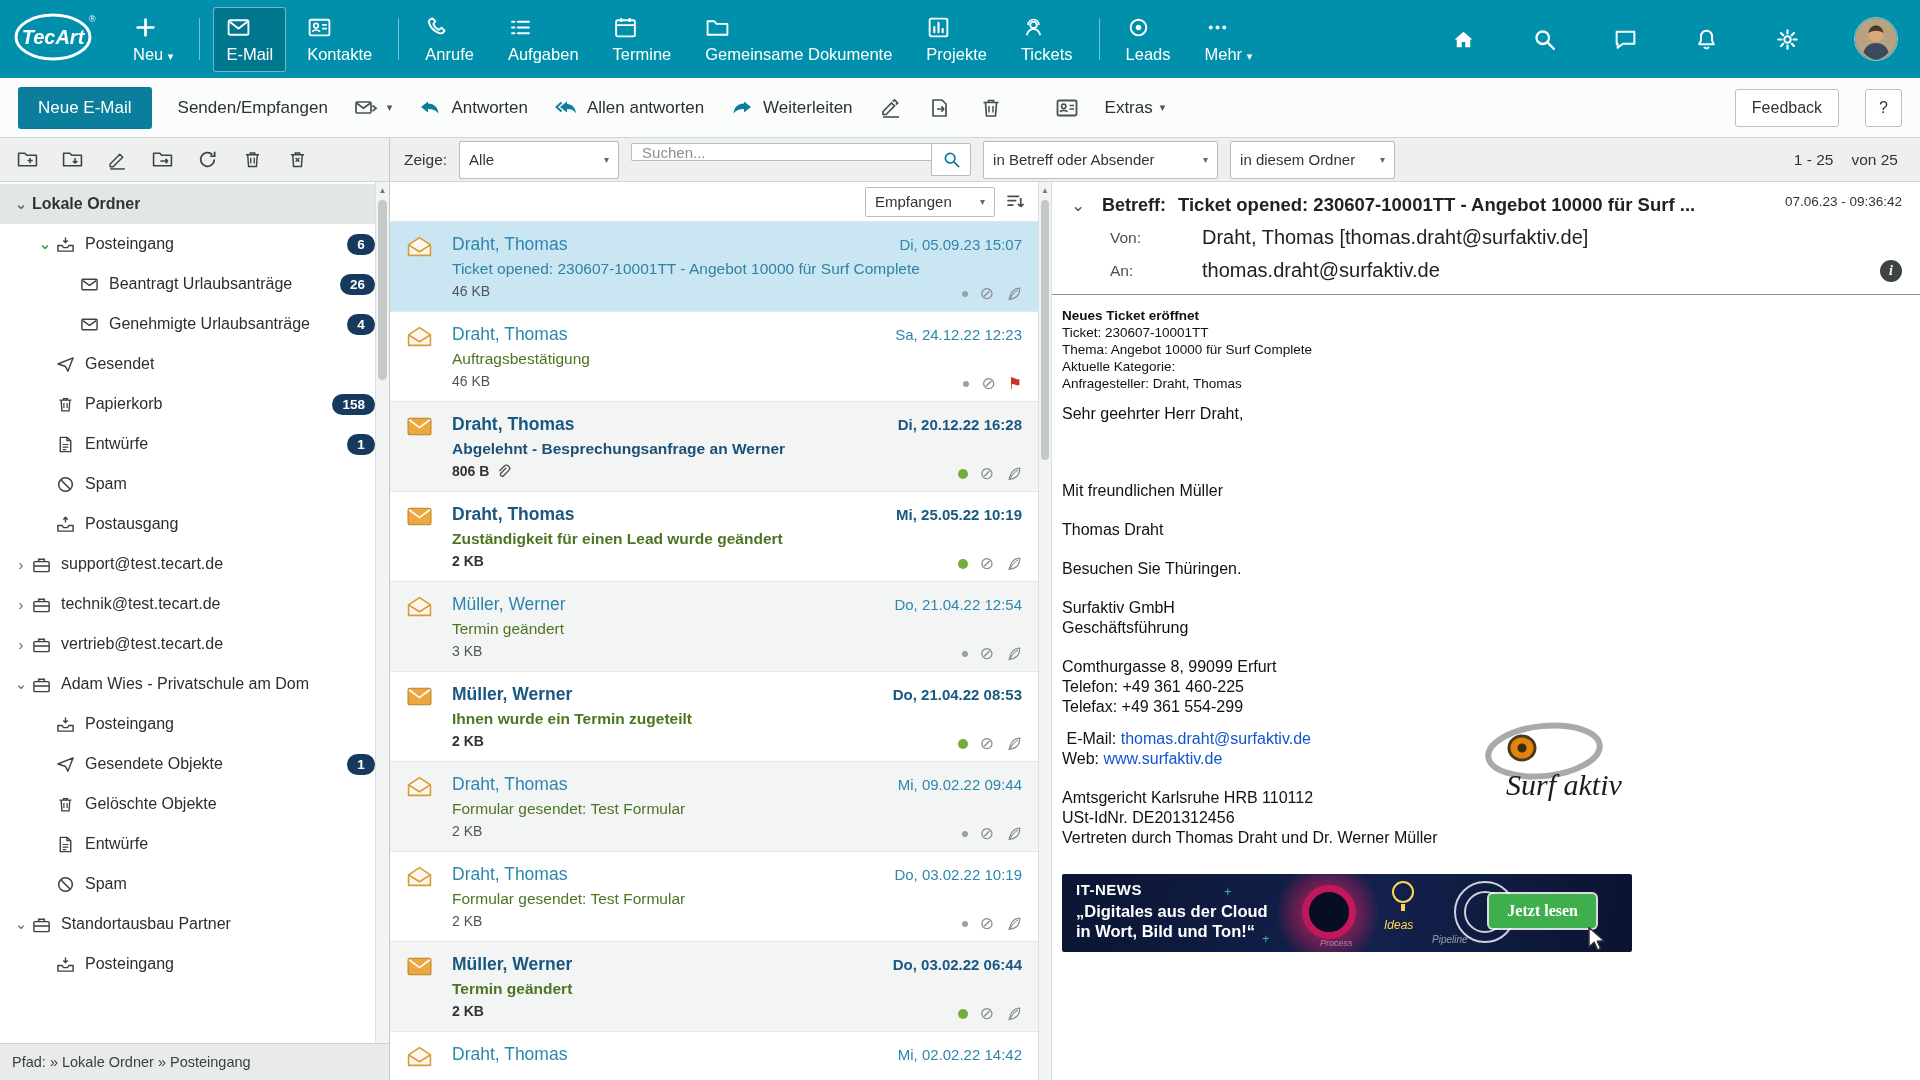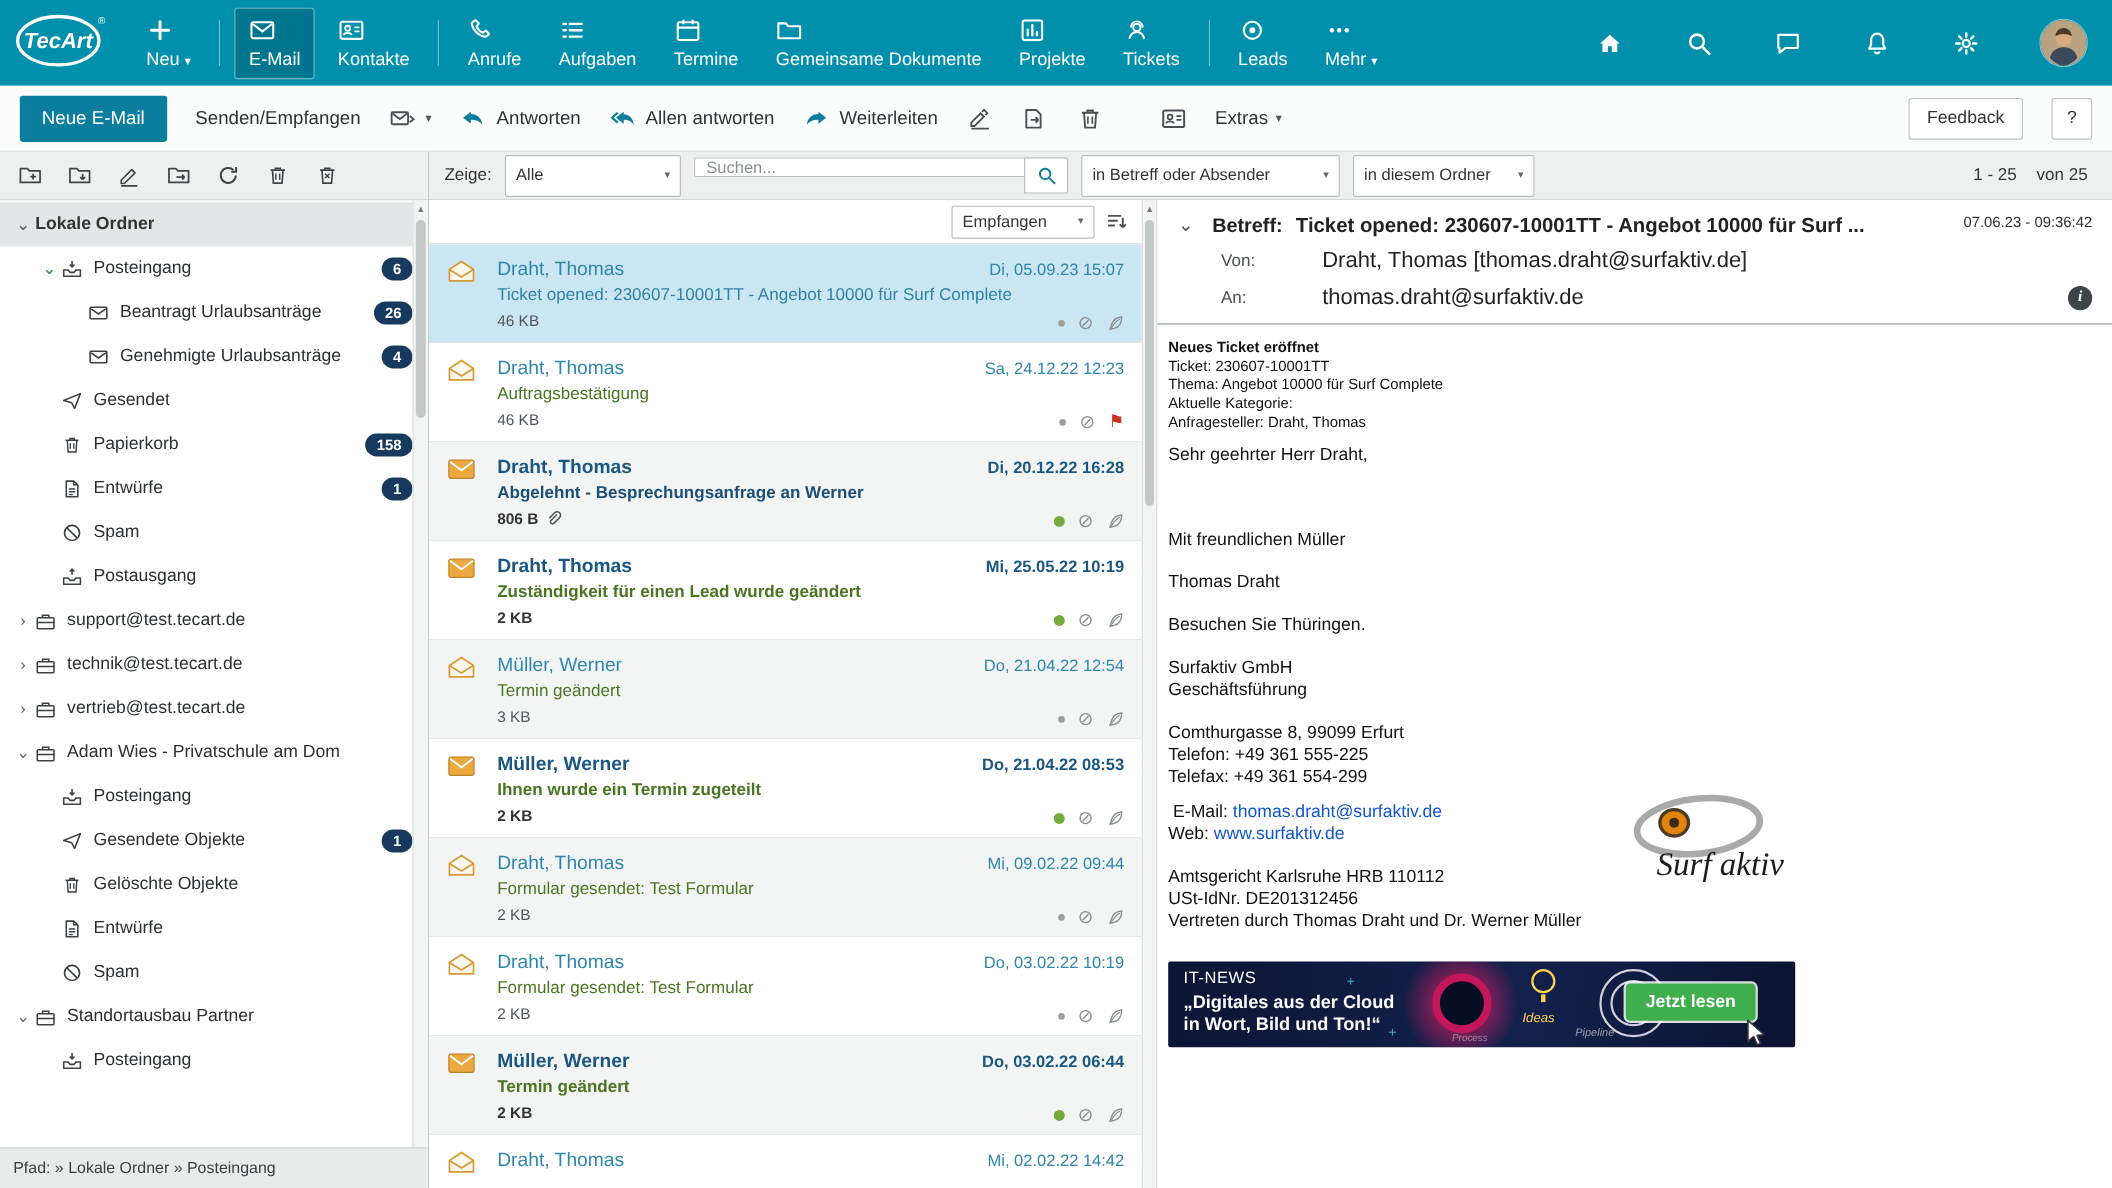--- a/index.html
+++ b/index.html
@@ -122,37 +122,37 @@
 .b-small,.b-small-bold{font-size:13.5px;line-height:17px;white-space:pre-wrap;color:#111}
 .b-small-bold{font-weight:700}
 .b-normal{font-size:16px;line-height:20px;white-space:pre-wrap;color:#111}
 .b-blank{height:19px}
 .b-blank-sm{height:12px}
 .blink{color:#1155cc;text-decoration:none;cursor:pointer}
 .surflogo{position:absolute;left:420px;top:420px;width:150px;height:92px}
 
 
 .banner{position:relative;width:570px;height:78px;margin-top:26px;background:linear-gradient(100deg,#0b1533 0%,#13214d 55%,#0a1430 100%);border-radius:2px;overflow:hidden;color:#fff;cursor:pointer}
-.bn-kicker{position:absolute;left:14px;top:7px;font-size:15px;font-weight:400;letter-spacing:.5px}
+.bn-kicker{position:absolute;left:14px;top:7px;font-size:15px;font-weight:700;letter-spacing:.5px}
 .bn-line1{position:absolute;left:14px;top:27px;font-size:16.5px;font-weight:700;line-height:20px}
 .bn-line2{position:absolute;left:14px;top:47px;font-size:16.5px;font-weight:700;line-height:20px}
 .bn-glow{position:absolute;left:213px;top:-14px;width:106px;height:106px;border-radius:50%;background:radial-gradient(circle,rgba(233,30,99,.9) 0%,rgba(233,30,99,.35) 45%,transparent 70%)}
 .bn-ring{position:absolute;left:240px;top:11px;width:54px;height:54px;border-radius:50%;border:7px solid #c2185b;background:#070d22}
 .bn-bulb{position:absolute;left:330px;top:7px;width:22px;height:22px;border-radius:50%;border:2px solid #ffd54f}
 .bn-bulb::after{content:"";position:absolute;left:7px;top:21px;width:4px;height:7px;background:#ffd54f}
 .bn-target{position:absolute;left:392px;top:7px;width:62px;height:62px;border-radius:50%;border:2px solid rgba(255,255,255,.8);display:flex;align-items:center;justify-content:center}
 .bn-target::before{content:"";width:38px;height:38px;border-radius:50%;border:2px solid rgba(255,255,255,.8)}
 .bn-plus1,.bn-plus2{position:absolute;color:#4dd0e1;font-size:13px;opacity:.8}
 .bn-plus1{left:162px;top:10px}
 .bn-plus2{left:200px;bottom:6px}
 .bn-w{position:absolute;font-style:italic}
 .bn-w1{left:322px;top:44px;color:#ffd54f;font-size:12px}
 .bn-w2{left:370px;top:60px;color:rgba(255,255,255,.55);font-size:10px}
 .bn-w3{left:258px;top:64px;color:rgba(255,255,255,.45);font-size:9px}
-.bn-cta{position:absolute;right:36px;top:20px;background:#3fae4c;color:#fff;font-size:16px;font-weight:700;padding:8px 18px;border-radius:4px;border:none;box-shadow:0 0 0 2px rgba(255,255,255,.85);font-family:Liberation Sans, sans-serif;cursor:pointer}
+.bn-cta{position:absolute;right:36px;top:20px;background:#3fae4c;color:#fff;font-size:16px;font-weight:700;padding:8px 18px;border-radius:4px;border:none;box-shadow:0 0 0 2px rgba(255,255,255,.85);font-family:Liberation Serif, serif;cursor:pointer}
 .bn-cursor{position:absolute;right:22px;bottom:-2px;width:24px;height:28px}
 </style>
 </head>
 <body>
 
 <div class="app">
 
   <nav class="topnav">
     <div class="logo">
       <svg width="86" height="56" viewBox="0 0 86 56">
@@ -983,21 +983,21 @@
                 <div class="b-normal">Mit freundlichen Müller</div>
                 <div class="b-blank"></div>
                 <div class="b-normal">Thomas Draht</div>
                 <div class="b-blank"></div>
                 <div class="b-normal">Besuchen Sie Thüringen.</div>
                 <div class="b-blank"></div>
                 <div class="b-normal">Surfaktiv GmbH</div>
                 <div class="b-normal">Geschäftsführung</div>
                 <div class="b-blank"></div>
                 <div class="b-normal">Comthurgasse 8, 99099 Erfurt</div>
-                <div class="b-normal">Telefon: +49 361 555-225</div>
+                <div class="b-normal">Telefon: +49 361 460-225</div>
                 <div class="b-normal">Telefax: +49 361 554-299</div>
                 <div class="b-blank-sm"></div>
                 <div class="b-normal"> E-Mail: <a class="blink" href="#">thomas.draht@surfaktiv.de</a></div>
                 <div class="b-normal">Web: <a class="blink" href="#">www.surfaktiv.de</a></div>
                 <div class="b-blank"></div>
                 <div class="b-normal">Amtsgericht Karlsruhe HRB 110112</div>
                 <div class="b-normal">USt-IdNr. DE201312456</div>
                 <div class="b-normal">Vertreten durch Thomas Draht und Dr. Werner Müller</div>
               </div>
             <div class="surflogo">

